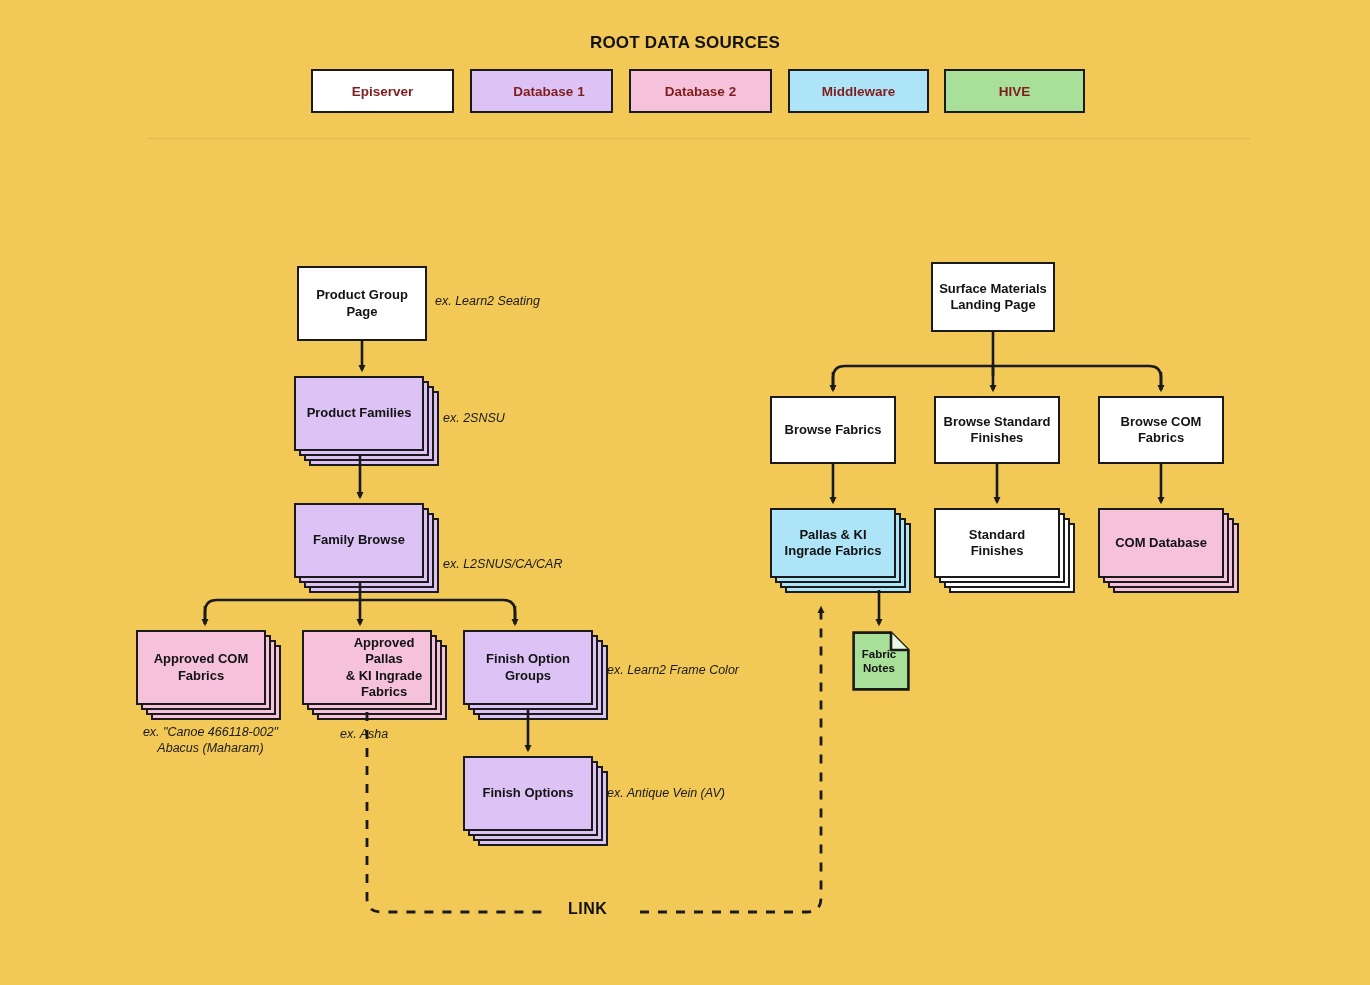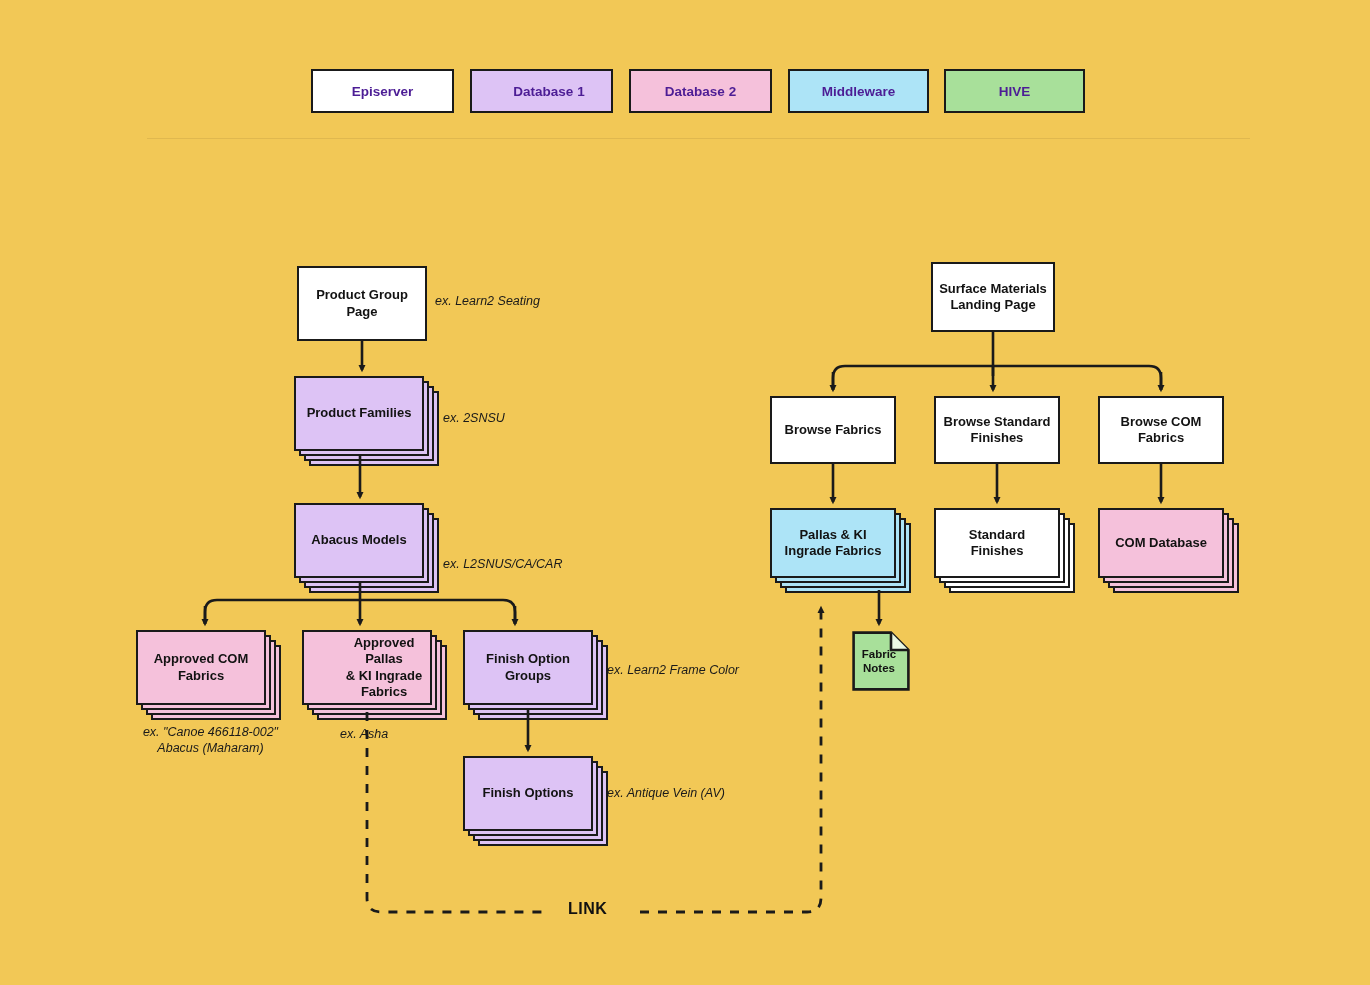--- a/index.html
+++ b/index.html
@@ -33,21 +33,21 @@
     position: absolute;
     top: 69px;
     height: 44px;
     border: 2.5px solid #1a1a1a;
     box-sizing: border-box;
     display: flex;
     align-items: center;
     justify-content: center;
     font-size: 13.5px;
     font-weight: bold;
-    color: #4c1d95;
+    color: #7f1d1d;
   }
   #divider {
     position: absolute;
     left: 147px;
     top: 138px;
     width: 1103px;
     height: 0;
     border-top: 1.5px solid #E0B84F;
   }
 
@@ -120,20 +120,21 @@
     letter-spacing: 0.5px;
     background: #F2C856;
     padding: 0 6px;
   }
 </style>
 </head>
 <body>
 
 <div id="canvas">
 
+  <div id="root-title">ROOT DATA SOURCES</div>
   <div id="root-boxes">
       <div class="root-box" style="left: 311px; width: 143px; background: rgb(255, 255, 255);">
         <span>Episerver</span>
       </div>
       <div class="root-box" style="left: 470px; width: 143px; background: rgb(221, 195, 245); padding-left: 15px;">
         <span>Database 1</span>
       </div>
       <div class="root-box" style="left: 629px; width: 143px; background: rgb(245, 193, 219);">
         <span>Database 2</span>
       </div>
@@ -195,21 +196,21 @@
       <div class="stack-l3" style="left: 309px; top: 391px; width: 130px; height: 75px; background: rgb(221, 195, 245); z-index: 1;"></div>
       <div class="stack-l2" style="left: 304px; top: 386px; width: 130px; height: 75px; background: rgb(221, 195, 245); z-index: 2;"></div>
       <div class="stack-l1" style="left: 299px; top: 381px; width: 130px; height: 75px; background: rgb(221, 195, 245); z-index: 3;"></div>
       <div class="node" style="left: 294px; top: 376px; width: 130px; height: 75px; background: rgb(221, 195, 245);">
         <span>Product Families</span>
       </div>
       <div class="stack-l3" style="left: 309px; top: 518px; width: 130px; height: 75px; background: rgb(221, 195, 245); z-index: 1;"></div>
       <div class="stack-l2" style="left: 304px; top: 513px; width: 130px; height: 75px; background: rgb(221, 195, 245); z-index: 2;"></div>
       <div class="stack-l1" style="left: 299px; top: 508px; width: 130px; height: 75px; background: rgb(221, 195, 245); z-index: 3;"></div>
       <div class="node" style="left: 294px; top: 503px; width: 130px; height: 75px; background: rgb(221, 195, 245);">
-        <span>Abacus Models</span>
+        <span>Family Browse</span>
       </div>
       <div class="stack-l3" style="left: 151px; top: 645px; width: 130px; height: 75px; background: rgb(245, 193, 219); z-index: 1;"></div>
       <div class="stack-l2" style="left: 146px; top: 640px; width: 130px; height: 75px; background: rgb(245, 193, 219); z-index: 2;"></div>
       <div class="stack-l1" style="left: 141px; top: 635px; width: 130px; height: 75px; background: rgb(245, 193, 219); z-index: 3;"></div>
       <div class="node" style="left: 136px; top: 630px; width: 130px; height: 75px; background: rgb(245, 193, 219);">
         <span>Approved COM<br>Fabrics</span>
       </div>
       <div class="stack-l3" style="left: 317px; top: 645px; width: 130px; height: 75px; background: rgb(245, 193, 219); z-index: 1;"></div>
       <div class="stack-l2" style="left: 312px; top: 640px; width: 130px; height: 75px; background: rgb(245, 193, 219); z-index: 2;"></div>
       <div class="stack-l1" style="left: 307px; top: 635px; width: 130px; height: 75px; background: rgb(245, 193, 219); z-index: 3;"></div>

